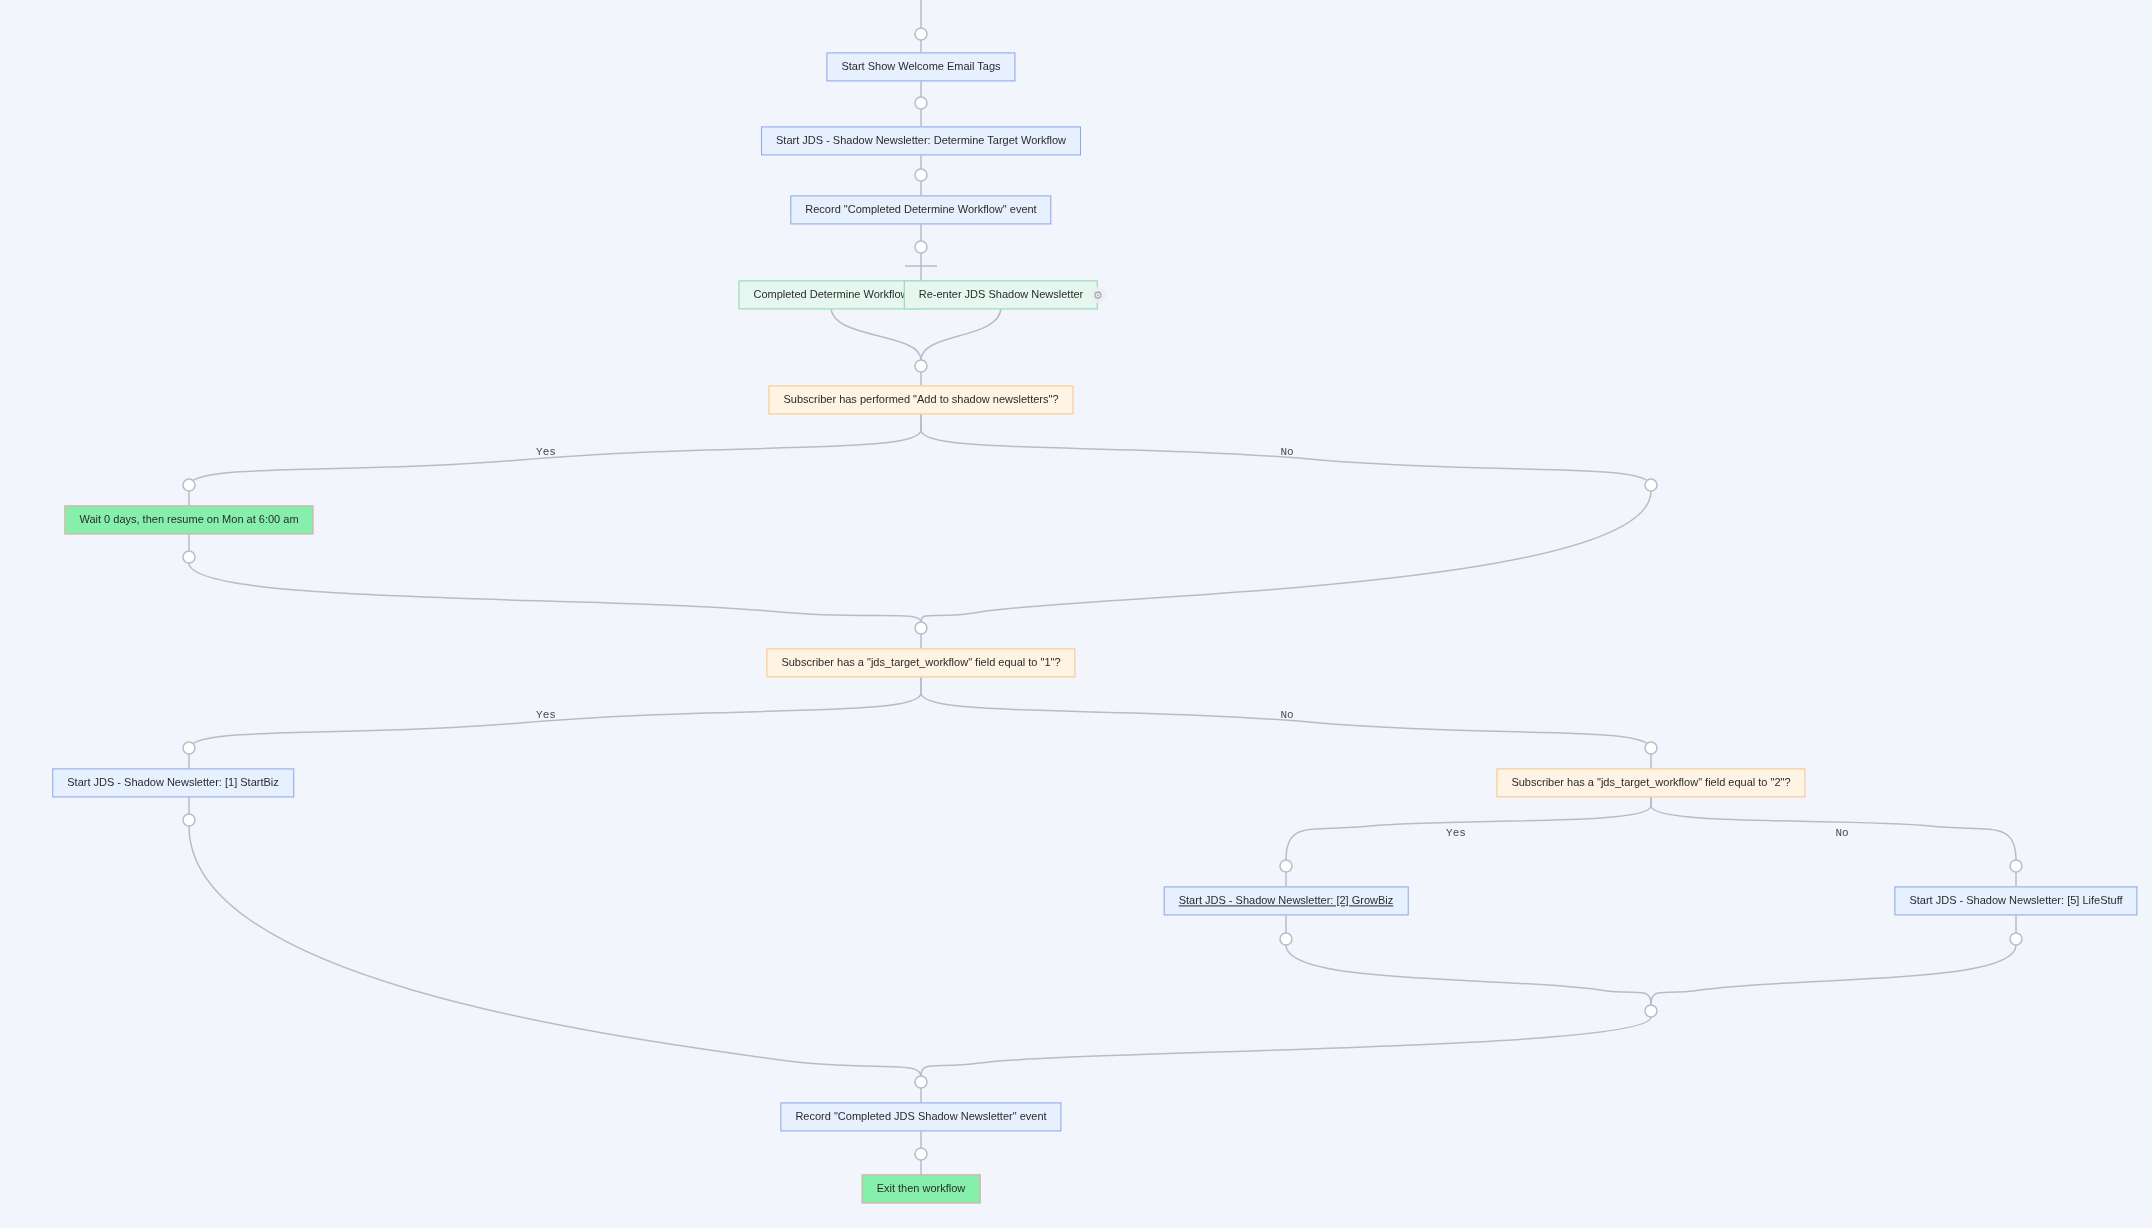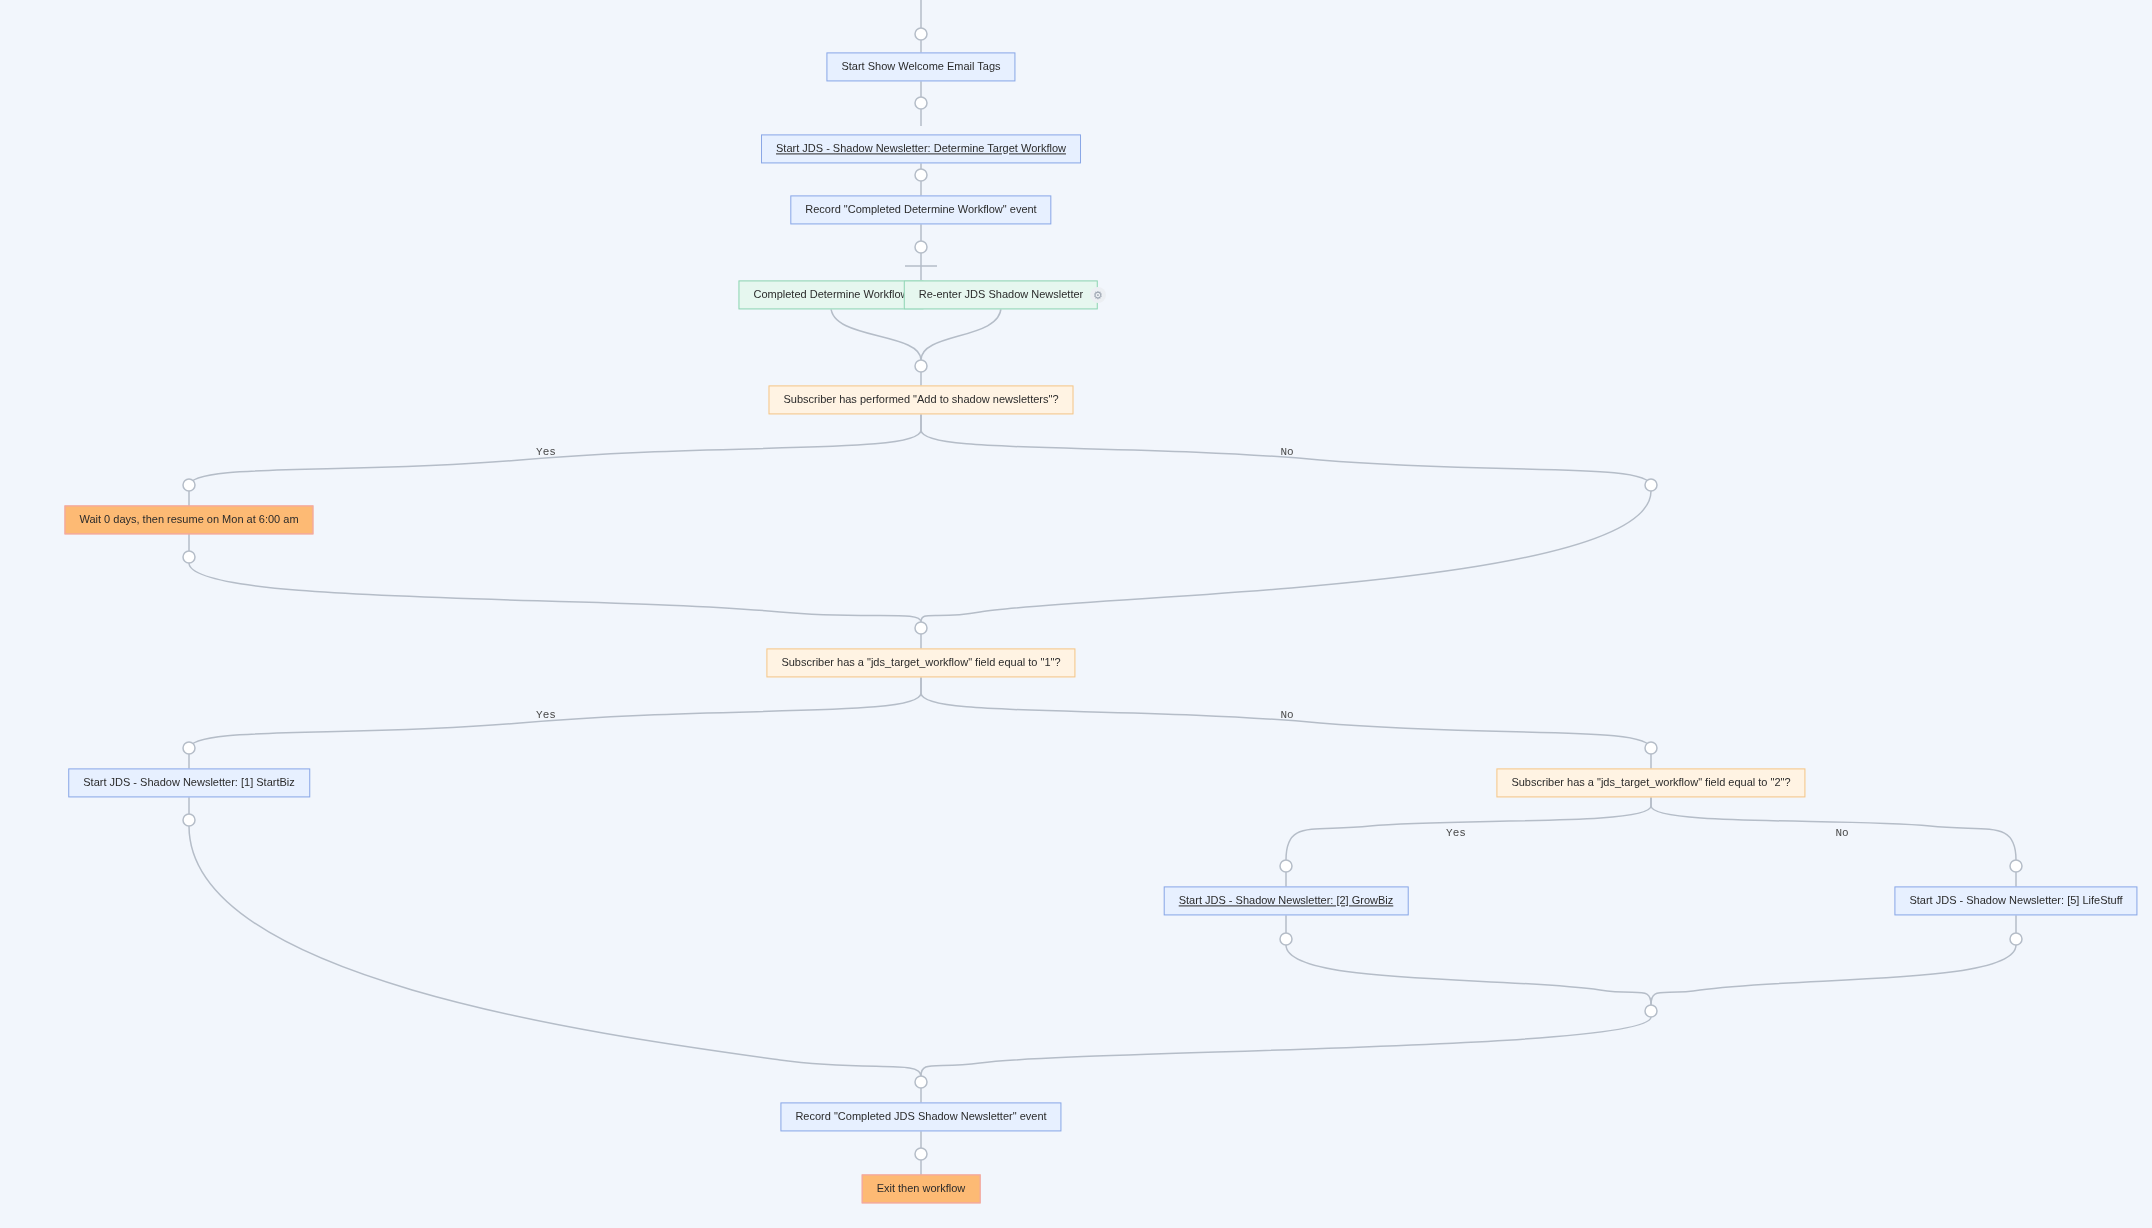--- a/index.html
+++ b/index.html
@@ -13,21 +13,21 @@
     color: #2b2b2b;
     padding: 7px 14px;
     border-radius: 0;
     white-space: nowrap;
     text-align: center;
     cursor: pointer;
   }
   .blue   { background: #e7f0ff; border: 1.5px solid #8aa7e6; }
   .green  { background: #e6f7ef; border: 1.5px solid #8dd4b3; }
   .orange { background: #fff3e3; border: 1.5px solid #f2c58a; }
-  .red    { background: #fdba74; border: 1.5px solid #f0a3ae; }
+  .red    { background: #86efac; border: 1.5px solid #f0a3ae; }
   .label {
     position: absolute;
     transform: translate(-50%, -50%);
     font-size: 11px;
     color: #4a4a4a;
     white-space: nowrap;
     font-family: Liberation Mono, monospace;
   }
   .joint { fill: #fff; stroke: #b5bdc8; stroke-width: 1.5; }
   .tbar  { stroke: #b5bdc8; stroke-width: 1.5; }
@@ -116,29 +116,29 @@
   <path class="conn" d="M 1651 1017 C 1651 1050, 1080 1050, 980 1063 C 935 1069, 921 1060, 921 1076"></path>
   <circle class="joint" cx="921" cy="1082" r="6"></circle>
   <line class="conn" x1="921" y1="1088" x2="921" y2="1105"></line>
 
   <line class="conn" x1="921" y1="1129" x2="921" y2="1148"></line>
   <circle class="joint" cx="921" cy="1154" r="6"></circle>
   <line class="conn" x1="921" y1="1160" x2="921" y2="1177"></line>
 </svg>
 
 <div class="node blue" style="left:921px;  top:67px;">Start Show Welcome Email Tags</div>
-<div class="node blue" style="left:921px;  top:149px;text-decoration:underline;">Start JDS - Shadow Newsletter: Determine Target Workflow</div>
+<div class="node blue" style="left:921px;  top:141px;">Start JDS - Shadow Newsletter: Determine Target Workflow</div>
 <div class="node blue" style="left:921px;  top:210px;">Record "Completed Determine Workflow" event</div>
 <div class="node green" style="left:831px;  top:295px;">Completed Determine Workflow</div>
 <div class="node green" style="left:1001px; top:295px;text-align:right;">Re-enter JDS Shadow Newsletter</div>
 <div class="gear" style="left:1098px; top:295px;">⚙</div>
 <div class="node orange" style="left:921px;  top:400px;">Subscriber has performed "Add to shadow newsletters"?</div>
 <div class="node red" style="left:189px;  top:520px;">Wait 0 days, then resume on Mon at 6:00 am</div>
 <div class="node orange" style="left:921px;  top:663px;">Subscriber has a "jds_target_workflow" field equal to "1"?</div>
-<div class="node blue" style="left:189px;  top:783px;">Start JDS - Shadow Newsletter: [1] StartBiz</div>
+<div class="node blue" style="left:173px;  top:783px;">Start JDS - Shadow Newsletter: [1] StartBiz</div>
 <div class="node orange" style="left:1651px; top:783px;">Subscriber has a "jds_target_workflow" field equal to "2"?</div>
 <div class="node blue" style="left:1286px; top:901px;text-decoration:underline;">Start JDS - Shadow Newsletter: [2] GrowBiz</div>
 <div class="node blue" style="left:2016px; top:901px;">Start JDS - Shadow Newsletter: [5] LifeStuff</div>
 <div class="node blue" style="left:921px;  top:1117px;">Record "Completed JDS Shadow Newsletter" event</div>
 <div class="node red" style="left:921px;  top:1189px;">Exit then workflow</div>
 
 <div class="label" style="left:546px;  top:452px;">Yes</div>
 <div class="label" style="left:1287px; top:452px;">No</div>
 <div class="label" style="left:546px;  top:715px;">Yes</div>
 <div class="label" style="left:1287px; top:715px;">No</div>

